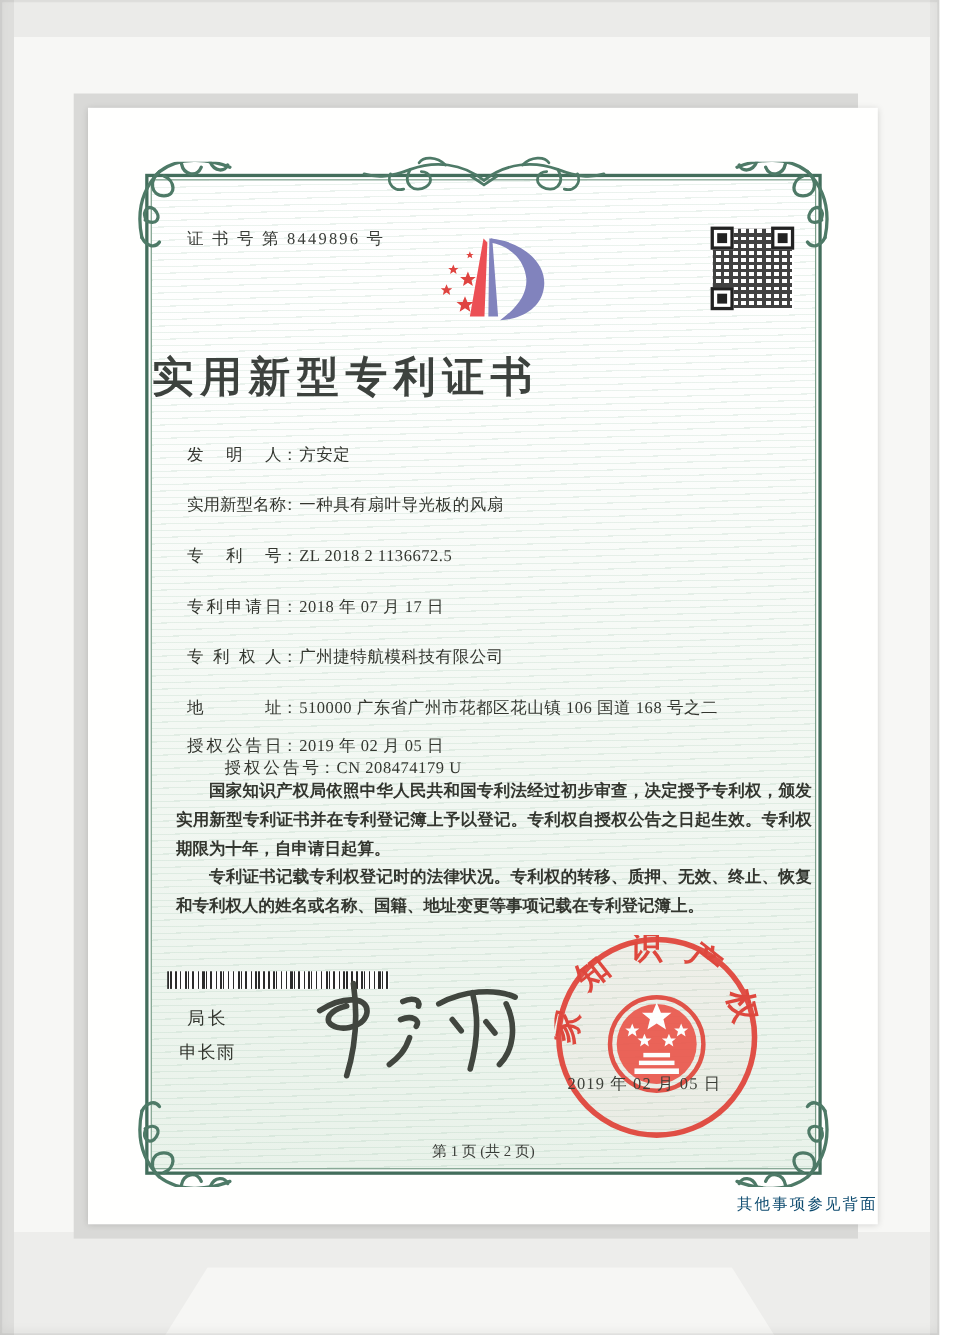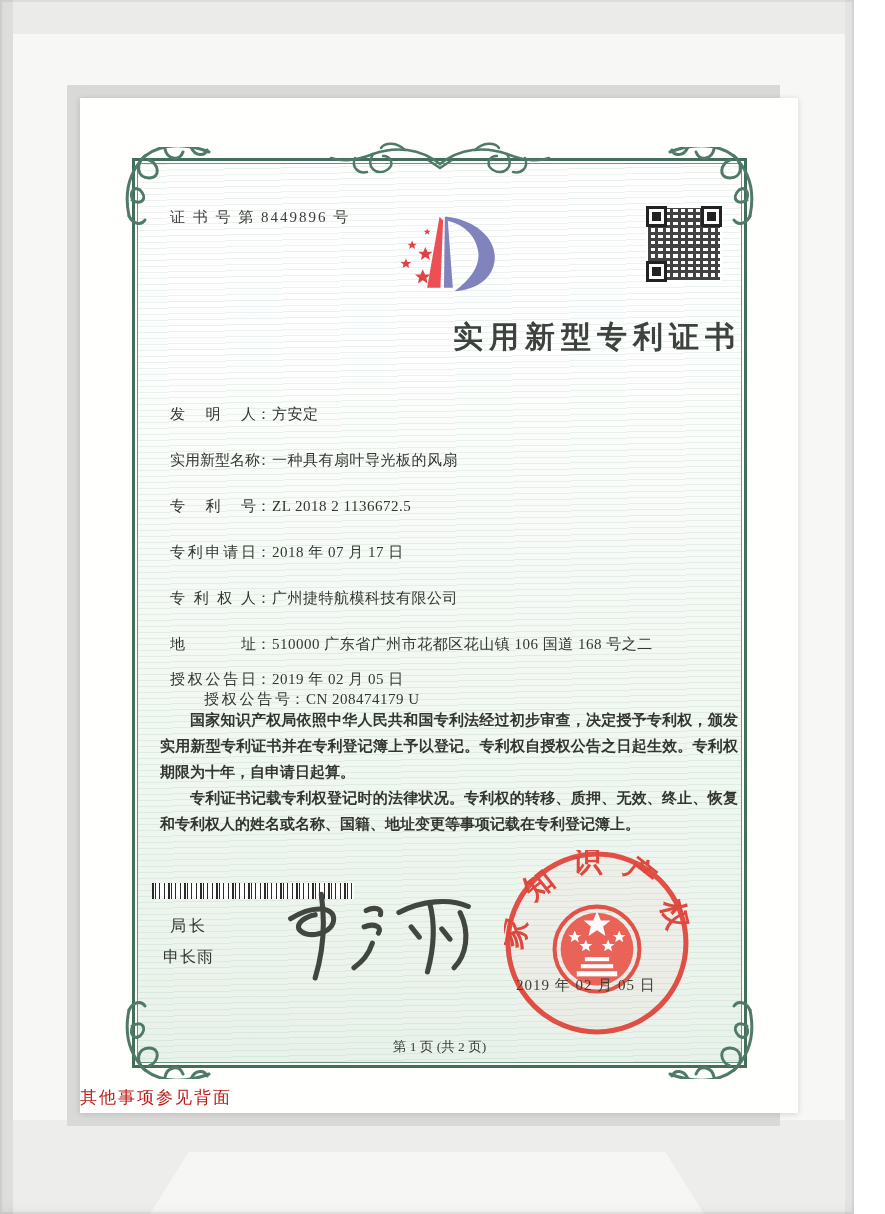--- a/index.html
+++ b/index.html
@@ -60,21 +60,21 @@
     position:absolute; inset:2px; opacity:.9;
     background:
       repeating-linear-gradient(0deg,#2e2e2e 0 3px, rgba(0,0,0,0) 3px 6.5px),
       repeating-linear-gradient(90deg,#2e2e2e 0 3px, rgba(255,255,255,.9) 3px 7.5px);
   }
   .fd { position:absolute; width:21px; height:21px; border:3px solid #222; background:#fff; }
   .fd::after { content:""; position:absolute; inset:3px; background:#222; }
   .fd-tl { left:0; top:0; } .fd-tr { right:0; top:0; } .fd-bl { left:0; bottom:0; }
   .title {
     position:absolute; left:0; right:0; top:153px;
-    text-align:right; font-size:30px; font-weight:bold;
+    text-align:left; font-size:38px; font-weight:bold;
     letter-spacing:6px; color:#3d423e;
   }
   .fields { position:absolute; left:32px; top:240px; width:556px; }
   .frow { margin-bottom:26px; font-size:15px; line-height:20px; white-space:nowrap; }
   .flabel {
     display:inline-block; width:86px;
     text-align:justify; text-align-last:justify; vertical-align:top;
   }
   .fcolon { display:inline-block; width:16px; }
   .fvalue { letter-spacing:.5px; }
@@ -86,21 +86,21 @@
   .barcode {
     position:absolute; left:14px; top:719px; width:202px; height:16px;
     background:repeating-linear-gradient(90deg,#2b2b2b 0 2px,#fff 2px 3px,#2b2b2b 3px 4px,#fff 4px 7px,#2b2b2b 7px 8.5px,#fff 8.5px 12px,#2b2b2b 12px 13px,#fff 13px 16px);
   }
   .signer-title { position:absolute; left:32px; top:752px; font-size:16px; letter-spacing:3px;text-align:right; }
   .signer-name  { position:absolute; left:25px; top:783px; font-size:16px; letter-spacing:1px; }
   .signature { position:absolute; left:130px; top:720px; width:225px; height:97px; }
   .seal { position:absolute; left:366px; top:686px; width:186px; height:186px; opacity:.92; }
   .seal-date { position:absolute; left:378px; top:812px; font-size:15px; color:#3c3f38; letter-spacing:1px; z-index:6; }
   .page-note { position:absolute; left:0; right:0; top:874px; text-align:center; font-size:13.5px; color:#3a3d38; }
-  .back-note { position:absolute; left:0; right:0; top:988px; text-align:left; font-size:17px; color:#b91c1c; letter-spacing:2px; }
+  .back-note { position:absolute; left:0; right:0; top:988px; text-align:right; font-size:14px; color:#0c4a6e; letter-spacing:2px; }
 </style>
 </head>
 <body>
 
 <svg width="0" height="0" style="position:absolute">
   <defs>
     <path id="st" d="M0,-7 L2,-2.2 7,-2.2 3.2,0.9 4.4,5.8 0,2.9 -4.4,5.8 -3.2,0.9 -7,-2.2 -2,-2.2 Z"></path>
     <g id="flourish" fill="none" stroke="#4e7a67" stroke-width="3" stroke-linecap="round">
       <path d="M8,26 C3,50 8,70 24,86 C42,100 68,98 88,90"></path>
       <path d="M24,86 C14,78 16,64 28,64 C40,64 38,78 28,82"></path>

